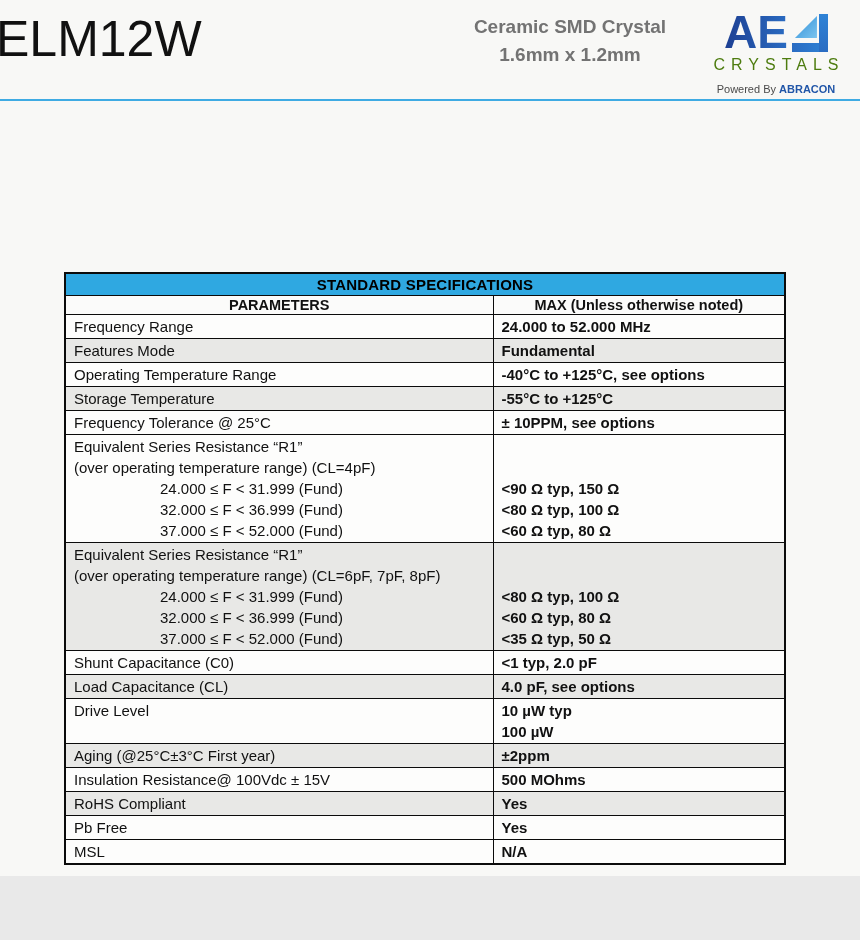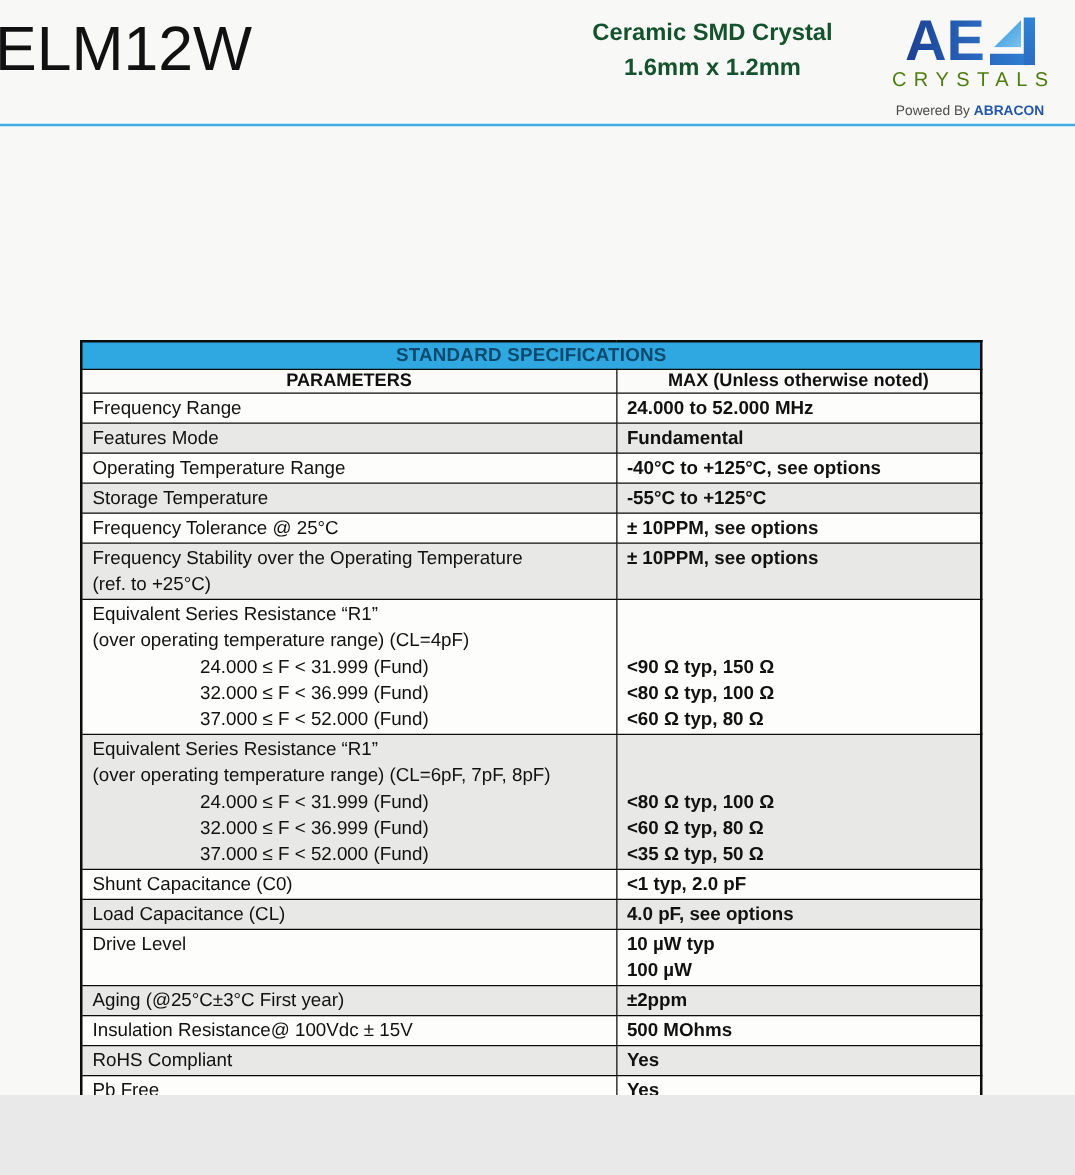--- a/index.html
+++ b/index.html
@@ -26,21 +26,21 @@
   }
   .header-center {
     position: absolute;
     left: 430px;
     top: 13px;
     width: 280px;
     text-align: center;
     font-weight: bold;
     font-size: 19px;
     line-height: 28px;
-    color: #14532d;
+    color: #737373;
   }
   .logo {
     position: absolute;
     right: 8px;
     top: 8px;
     width: 152px;
     text-align: center;
   }
   .logo-mark {
     display: flex;
@@ -129,21 +129,21 @@
     table-layout: fixed;
     background: #fdfdfc;
     border: 2px solid #0b0b0b;
     font-size: 15px;
   }
   .spec col.c1 { width: 428px; }
   .spec col.c2 { width: 292px; }
   .spec th, .spec td { border: 1.5px solid #0b0b0b; }
   .spec th.table-title {
     background: #2fa8e1;
-    color: #0c4a6e;
+    color: #000000;
     font-size: 15px;
     font-weight: bold;
     text-align: center;
     padding: 2px 4px;
     letter-spacing: 0.2px;
   }
   .spec th.col-head {
     background: #fbfbfa;
     color: #111;
     font-size: 14.5px;
@@ -240,29 +240,20 @@
           </td>
         </tr>
         <tr>
           <td class="param-cell">
             <div>Frequency Tolerance @ 25°C</div>
           </td>
           <td class="value-cell">
             <div>± 10PPM, see options</div>
           </td>
         </tr>
-        <tr class="shade">
-          <td class="param-cell">
-            <div>Frequency Stability over the Operating Temperature</div>
-            <div>(ref. to +25°C)</div>
-          </td>
-          <td class="value-cell">
-            <div>± 10PPM, see options</div>
-          </td>
-        </tr>
         <tr>
           <td class="param-cell">
             <div>Equivalent Series Resistance “R1”</div>
             <div>(over operating temperature range) (CL=4pF)</div>
             <div class="indent">24.000 ≤ F &lt; 31.999 (Fund)</div>
             <div class="indent">32.000 ≤ F &lt; 36.999 (Fund)</div>
             <div class="indent">37.000 ≤ F &lt; 52.000 (Fund)</div>
           </td>
           <td class="value-cell vbottom">
             <div>&lt;90 Ω typ, 150 Ω</div>

